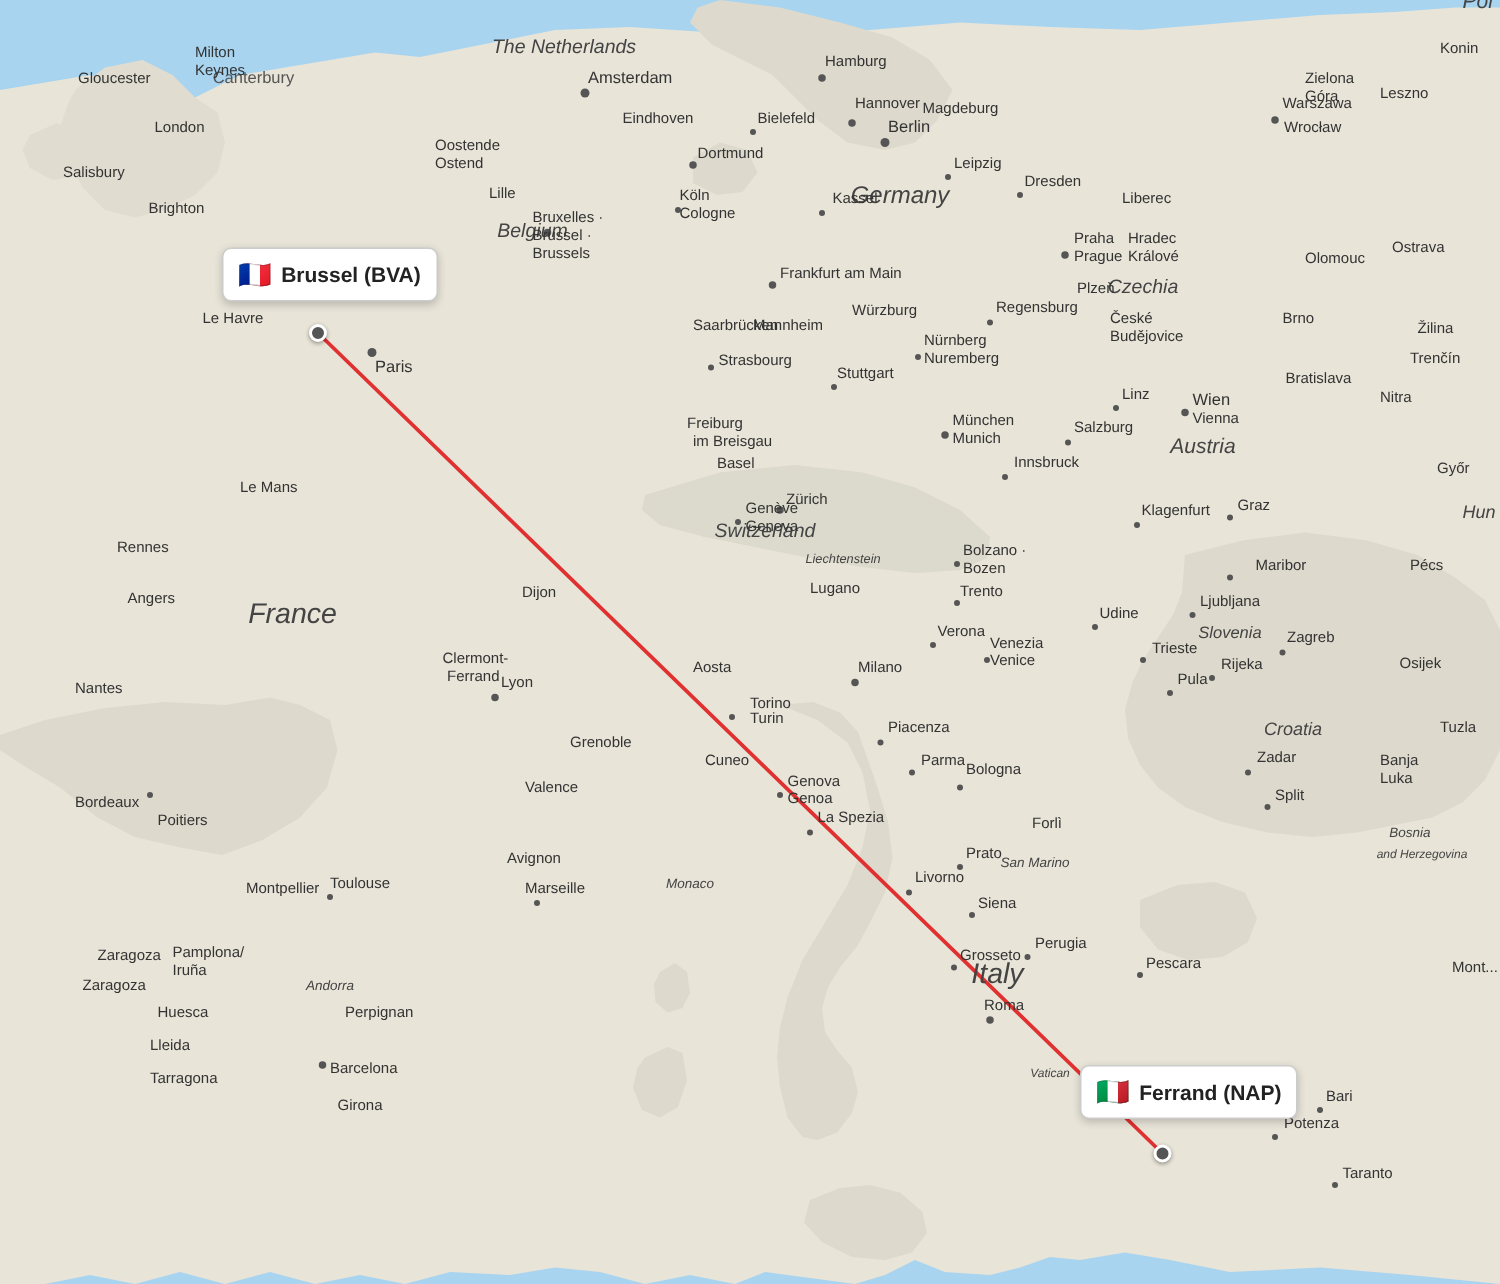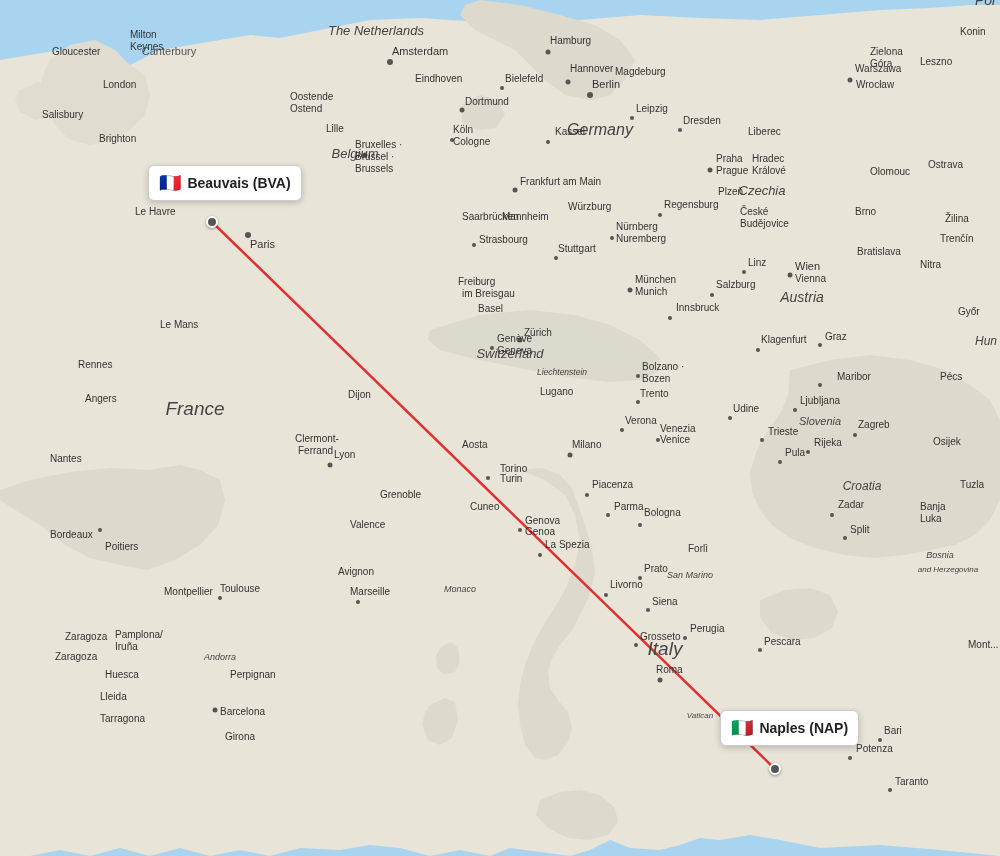--- a/index.html
+++ b/index.html
@@ -579,23 +579,23 @@
     <text x="920" y="510" font-size="10" fill="#333" font-family="Arial">Banja</text>
     <text x="920" y="522" font-size="10" fill="#333" font-family="Arial">Luka</text>
 
     <text x="968" y="648" font-size="10" fill="#333" font-family="Arial">Mont...</text>
 
     <text x="975" y="5" font-size="14" fill="#444" font-family="Arial" font-style="italic">Pol</text>
   </svg>
 
   <div id="label-bva" class="airport-label">
     <span class="flag">🇫🇷</span>
-    <span>Beauvais (BVA)</span>
+    <span>Brussel (BVA)</span>
   </div>
 
   <div id="label-nap" class="airport-label">
     <span class="flag">🇮🇹</span>
-    <span>Naples (NAP)</span>
+    <span>Ferrand (NAP)</span>
   </div>
 
   <div id="pin-bva" class="pin-dot"></div>
   <div id="pin-nap" class="pin-dot"></div>
 </div>
 
 </body></html>

